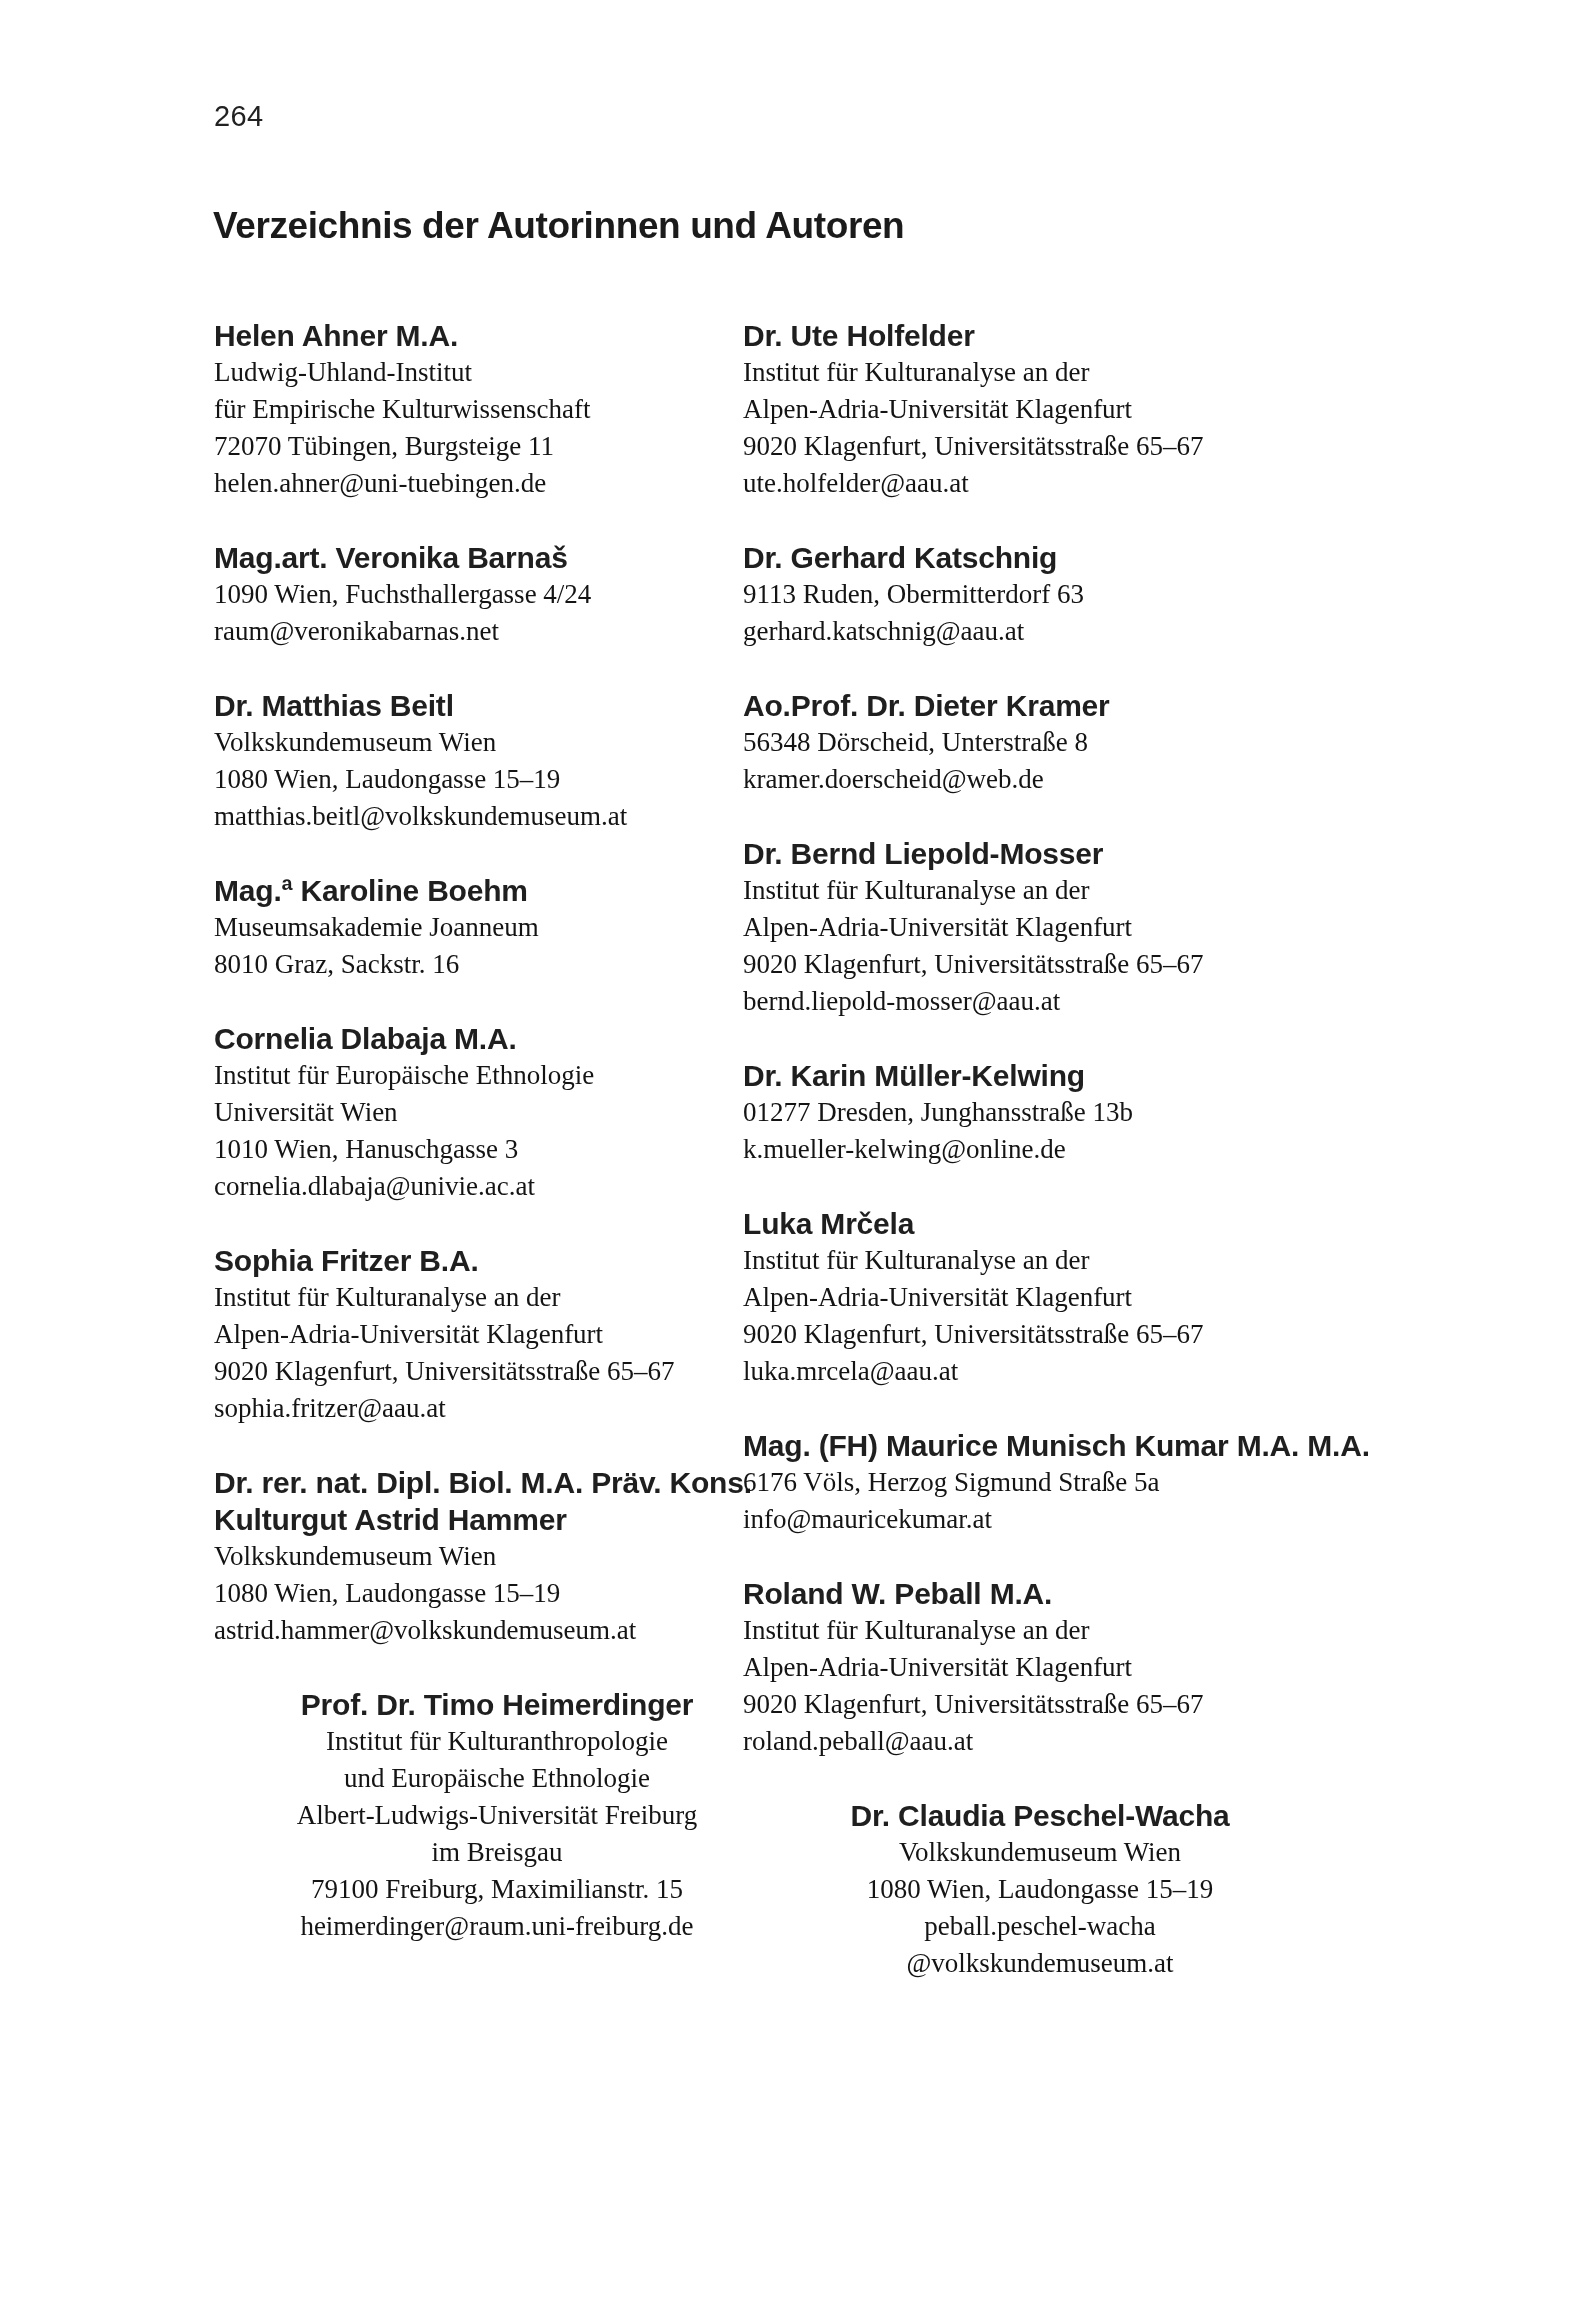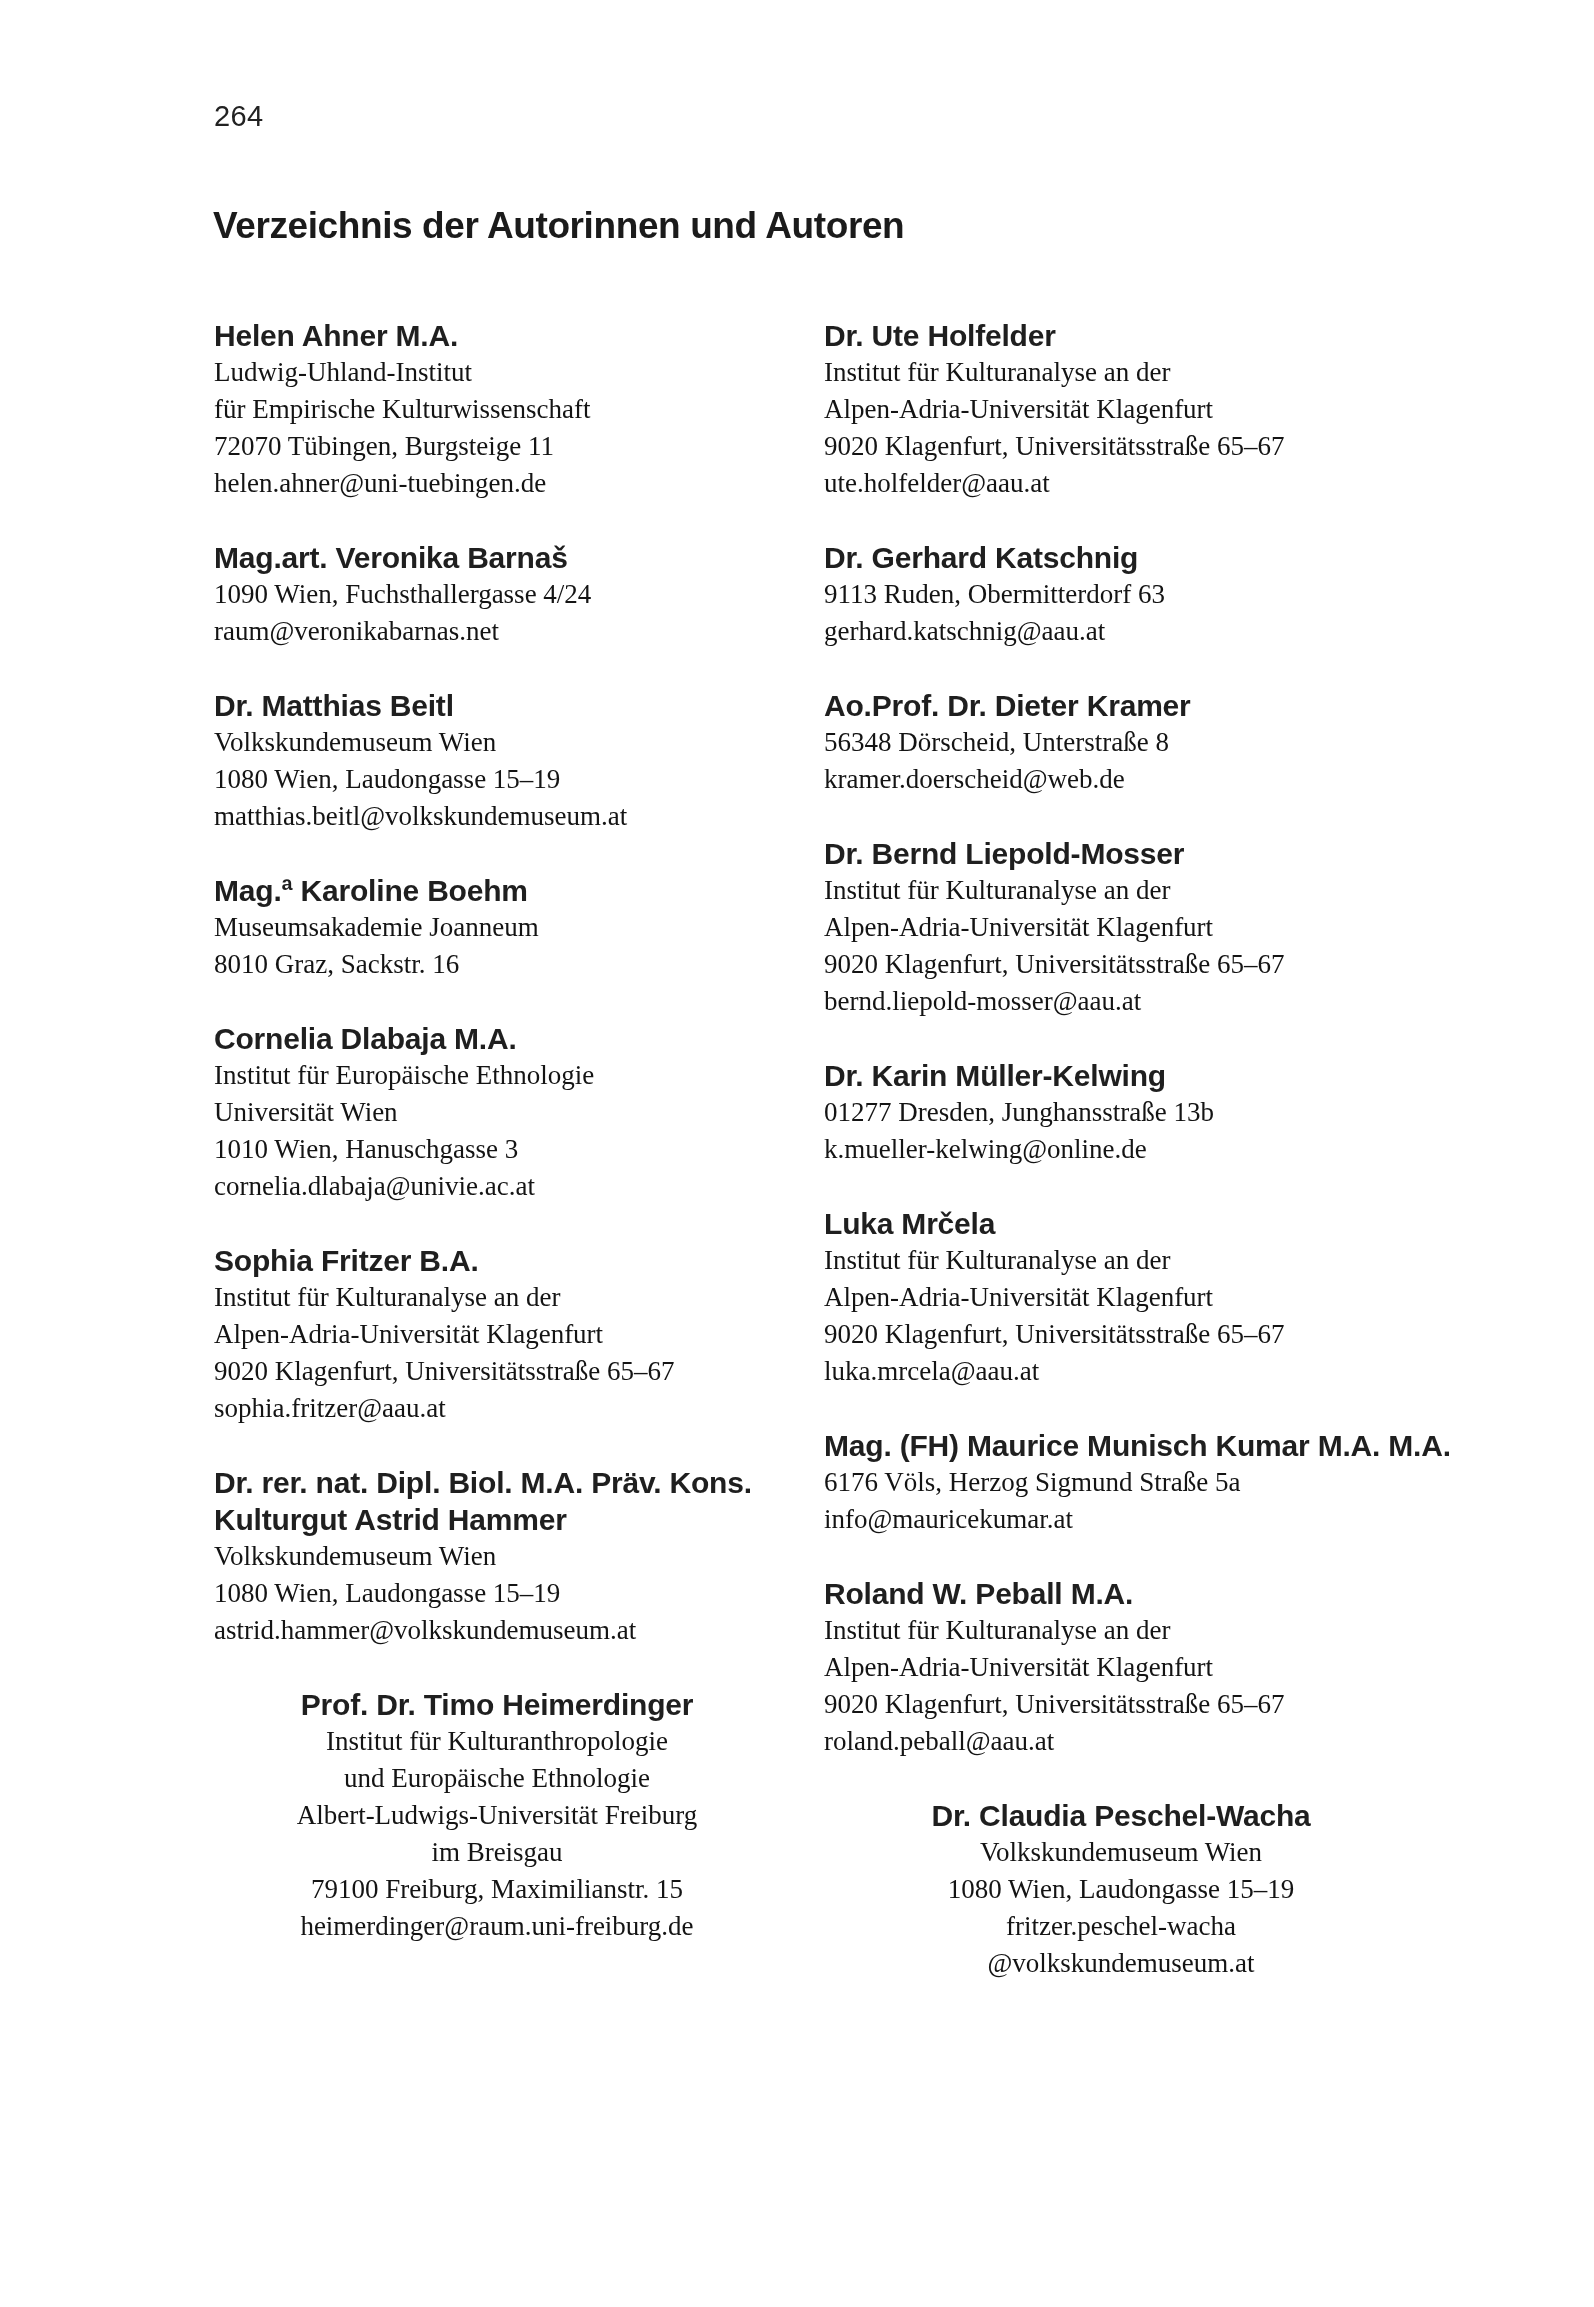--- a/index.html
+++ b/index.html
@@ -34,21 +34,21 @@
     font-weight: 700;
     letter-spacing: -0.4px;
     color: #1b1b1b;
     white-space: nowrap;
   }
   .col {
     position: absolute;
     top: 317px;
   }
   .col-left  { left: 214px; width: 566px; }
-  .col-right { left: 824px; width: 594px; }
+  .col-right { left: 743px; width: 594px; }
   .entry { margin-bottom: 37px; }
   .entry:last-child { margin-bottom: 0; text-align: center; }
   .line {
     display: block;
     height: 37px;
     line-height: 37px;
     white-space: nowrap;
   }
   .name {
     font-family: "Liberation Sans", sans-serif;
@@ -174,18 +174,18 @@
         <span class="line name">Roland W. Peball M.A.</span>
         <span class="line detail">Institut für Kulturanalyse an der</span>
         <span class="line detail">Alpen-Adria-Universität Klagenfurt</span>
         <span class="line detail">9020 Klagenfurt, Universitätsstraße 65–67</span>
         <span class="line detail">roland.peball@aau.at</span>
       </div>
       <div class="entry">
         <span class="line name">Dr. Claudia Peschel-Wacha</span>
         <span class="line detail">Volkskundemuseum Wien</span>
         <span class="line detail">1080 Wien, Laudongasse 15–19</span>
-        <span class="line detail">fritzer.peschel-wacha</span>
+        <span class="line detail">peball.peschel-wacha</span>
         <span class="line detail">@volkskundemuseum.at</span>
       </div>
     </div>
 </div>
 
 
 </body></html>

